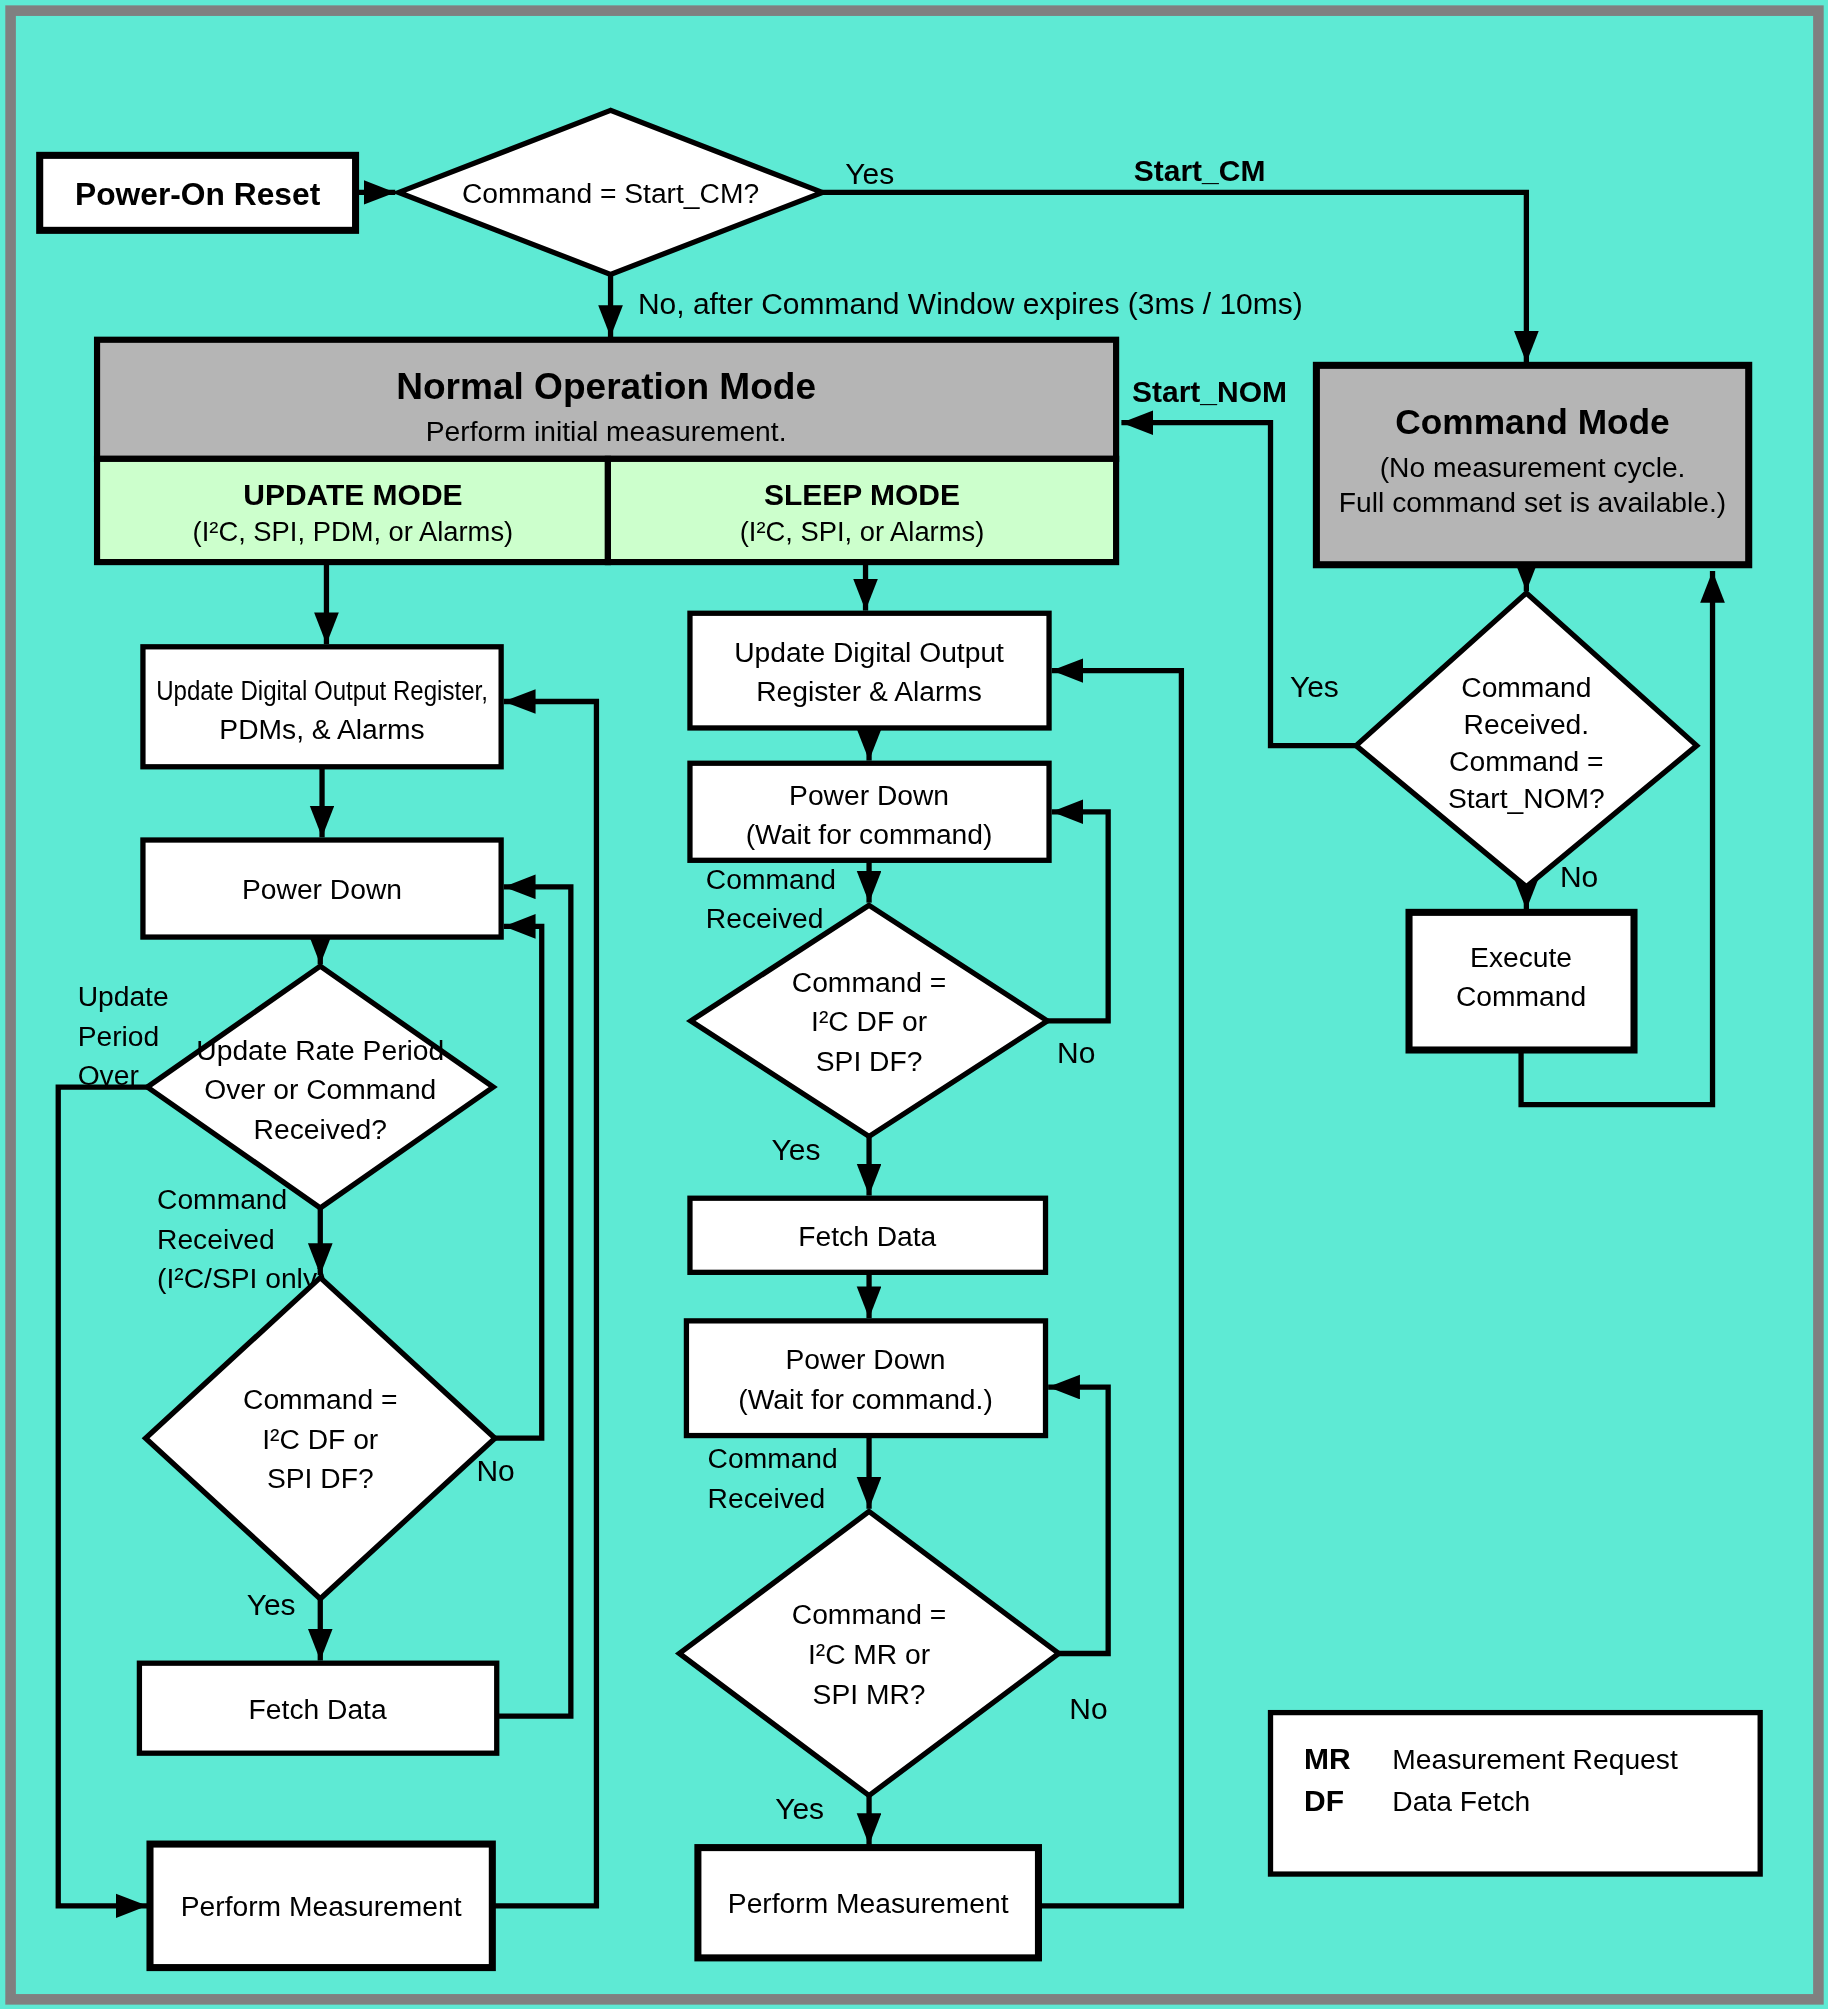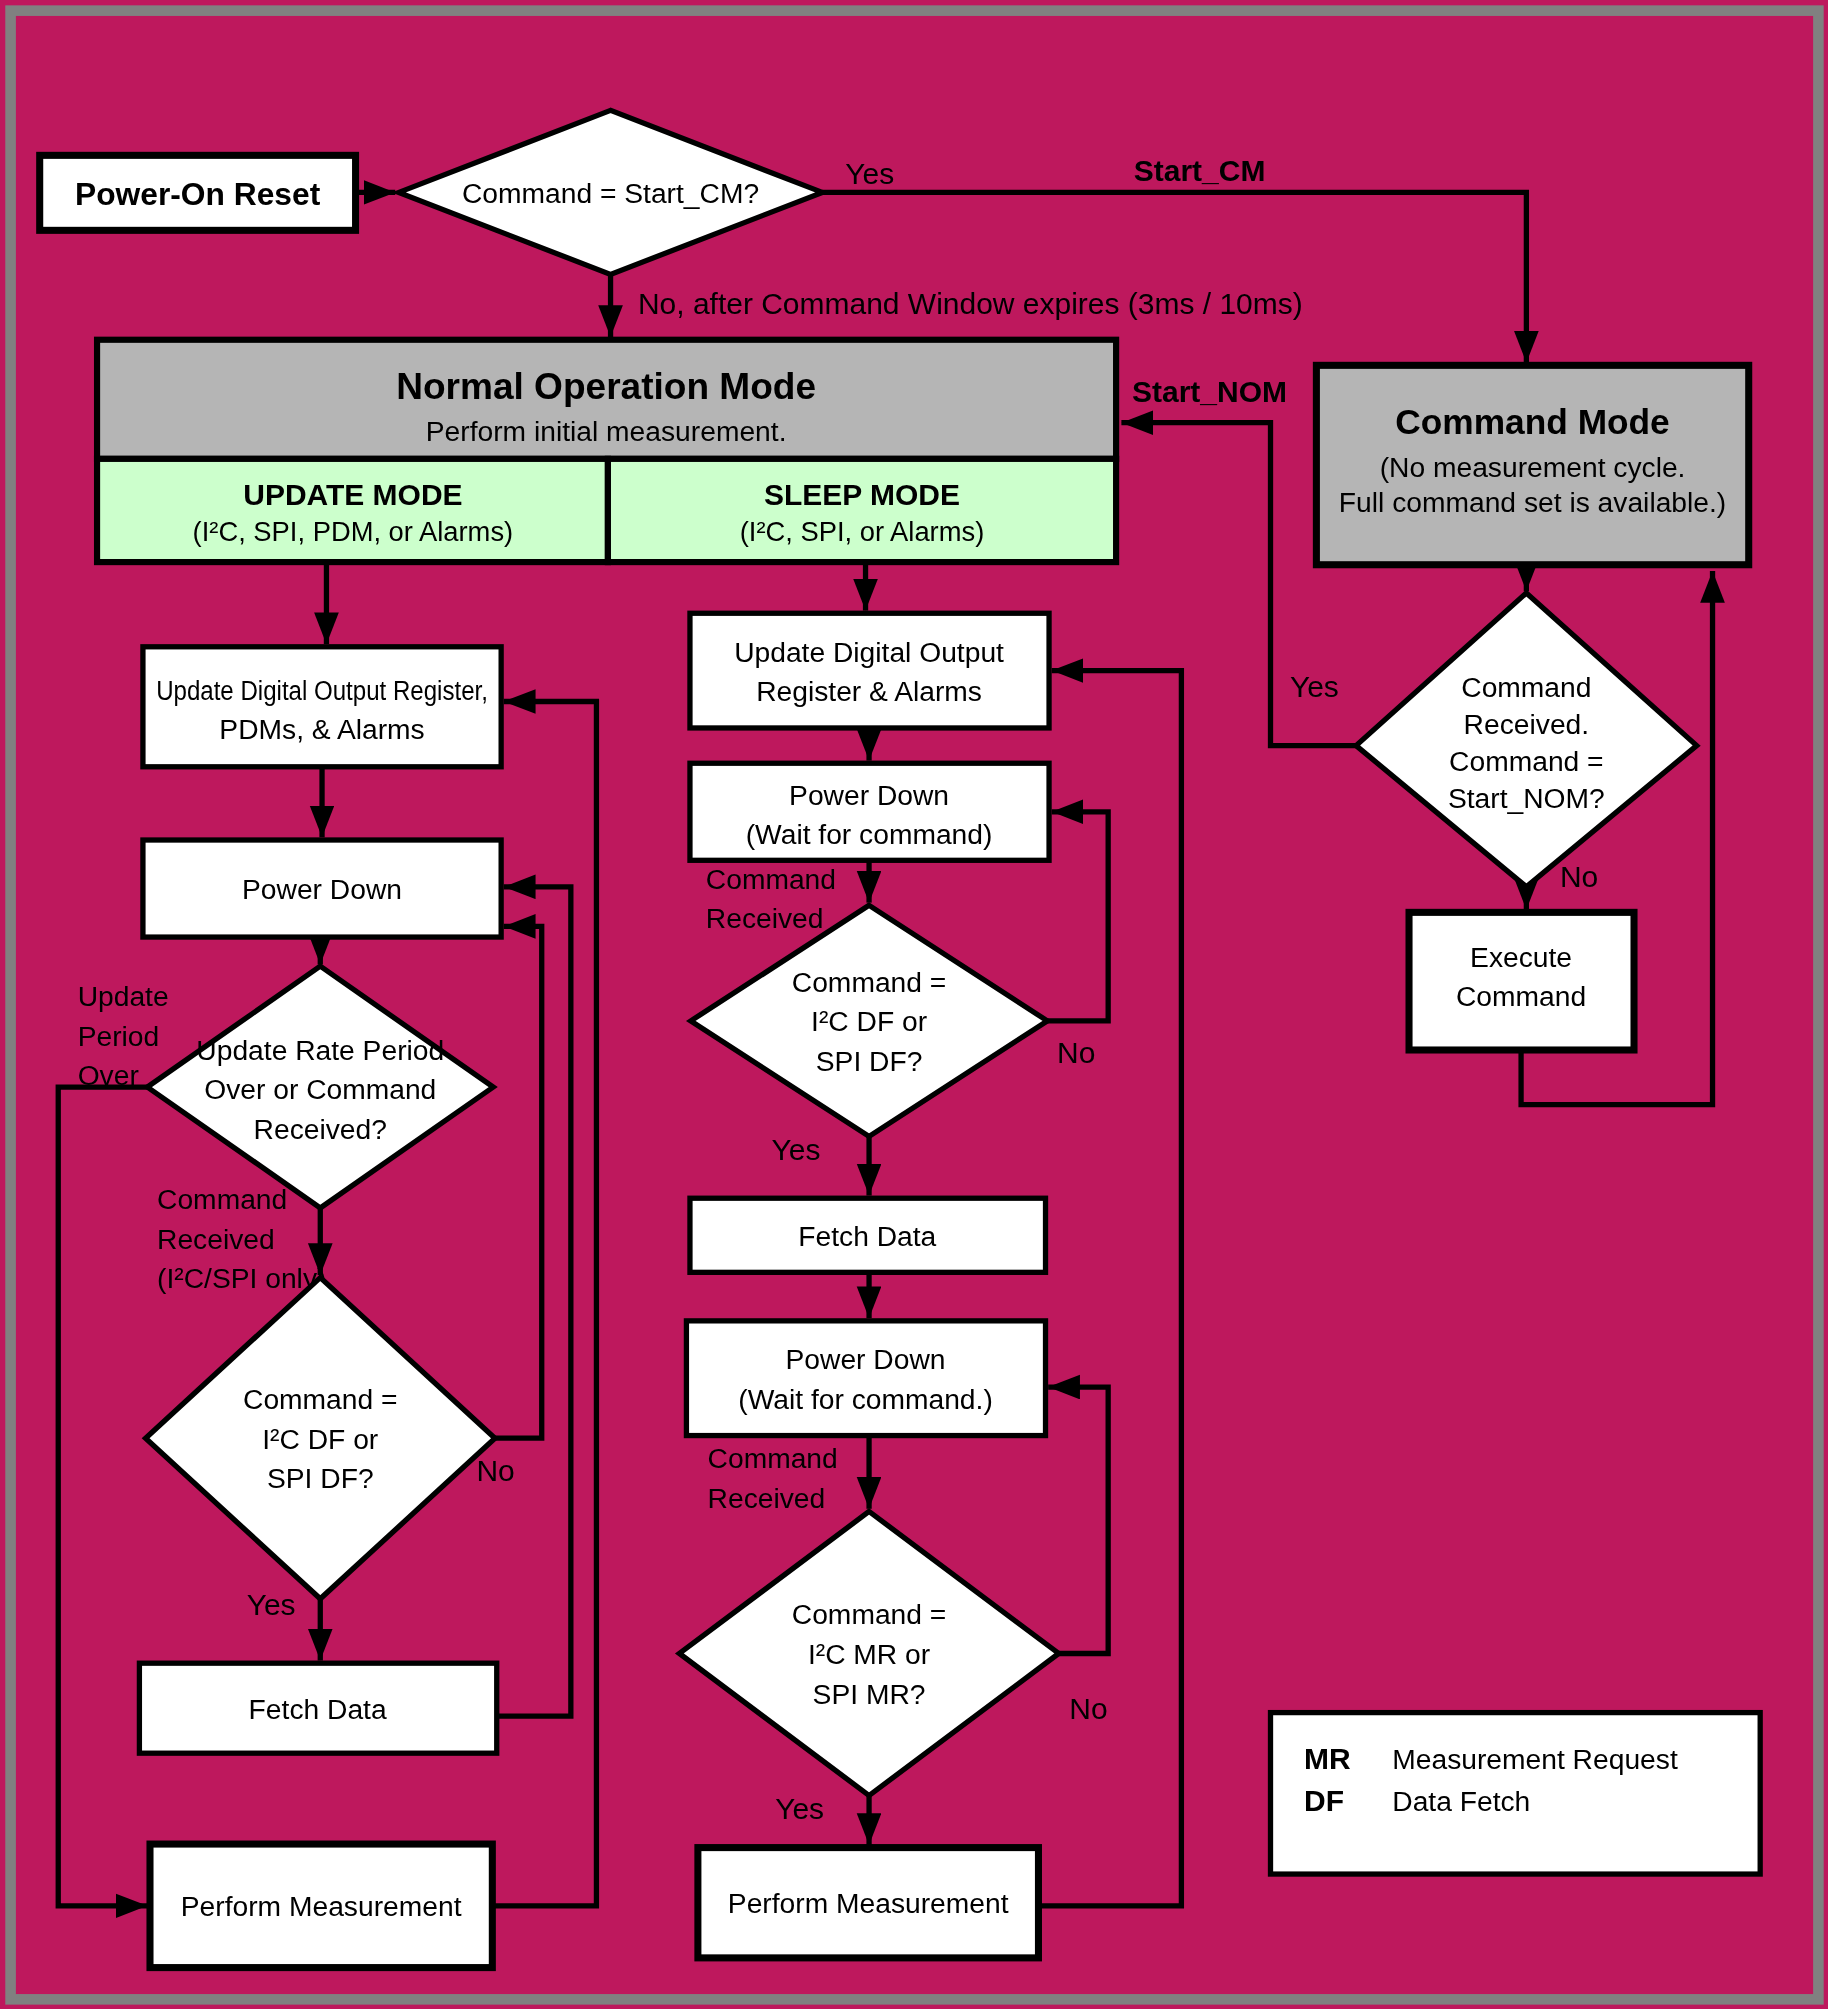--- a/index.html
+++ b/index.html
@@ -1,16 +1,16 @@
 <!DOCTYPE html>
 <html style="font-size:14px"><head>
 <meta charset="utf-8">
 <style>
   html,body{margin:0;padding:0;background:#ffffff;}
-  .stage{position:relative;width:1829px;height:2010px;background:#be185d;}
+  .stage{position:relative;width:1829px;height:2010px;background:#5eead4;}
   svg{display:block;}
   .t   {font-family:"Liberation Sans", sans-serif; font-size:32px; fill:#000;}
   .t31 {font-family:"Liberation Sans", sans-serif; font-size:31px; fill:#000;}
   .t34 {font-family:"Liberation Sans", sans-serif; font-size:34px; fill:#000;}
   .tb  {font-family:"Liberation Sans", sans-serif; font-size:34px; font-weight:bold; fill:#000;}
   .tb36{font-family:"Liberation Sans", sans-serif; font-size:36px; font-weight:bold; fill:#000;}
   .tb40{font-family:"Liberation Sans", sans-serif; font-size:40px; font-weight:bold; fill:#000;}
   .tb42{font-family:"Liberation Sans", sans-serif; font-size:42px; font-weight:bold; fill:#000;}
   .box {fill:#ffffff;stroke:#000000;stroke-width:6;}
   .boxthick{fill:#ffffff;stroke:#000000;stroke-width:8;}

